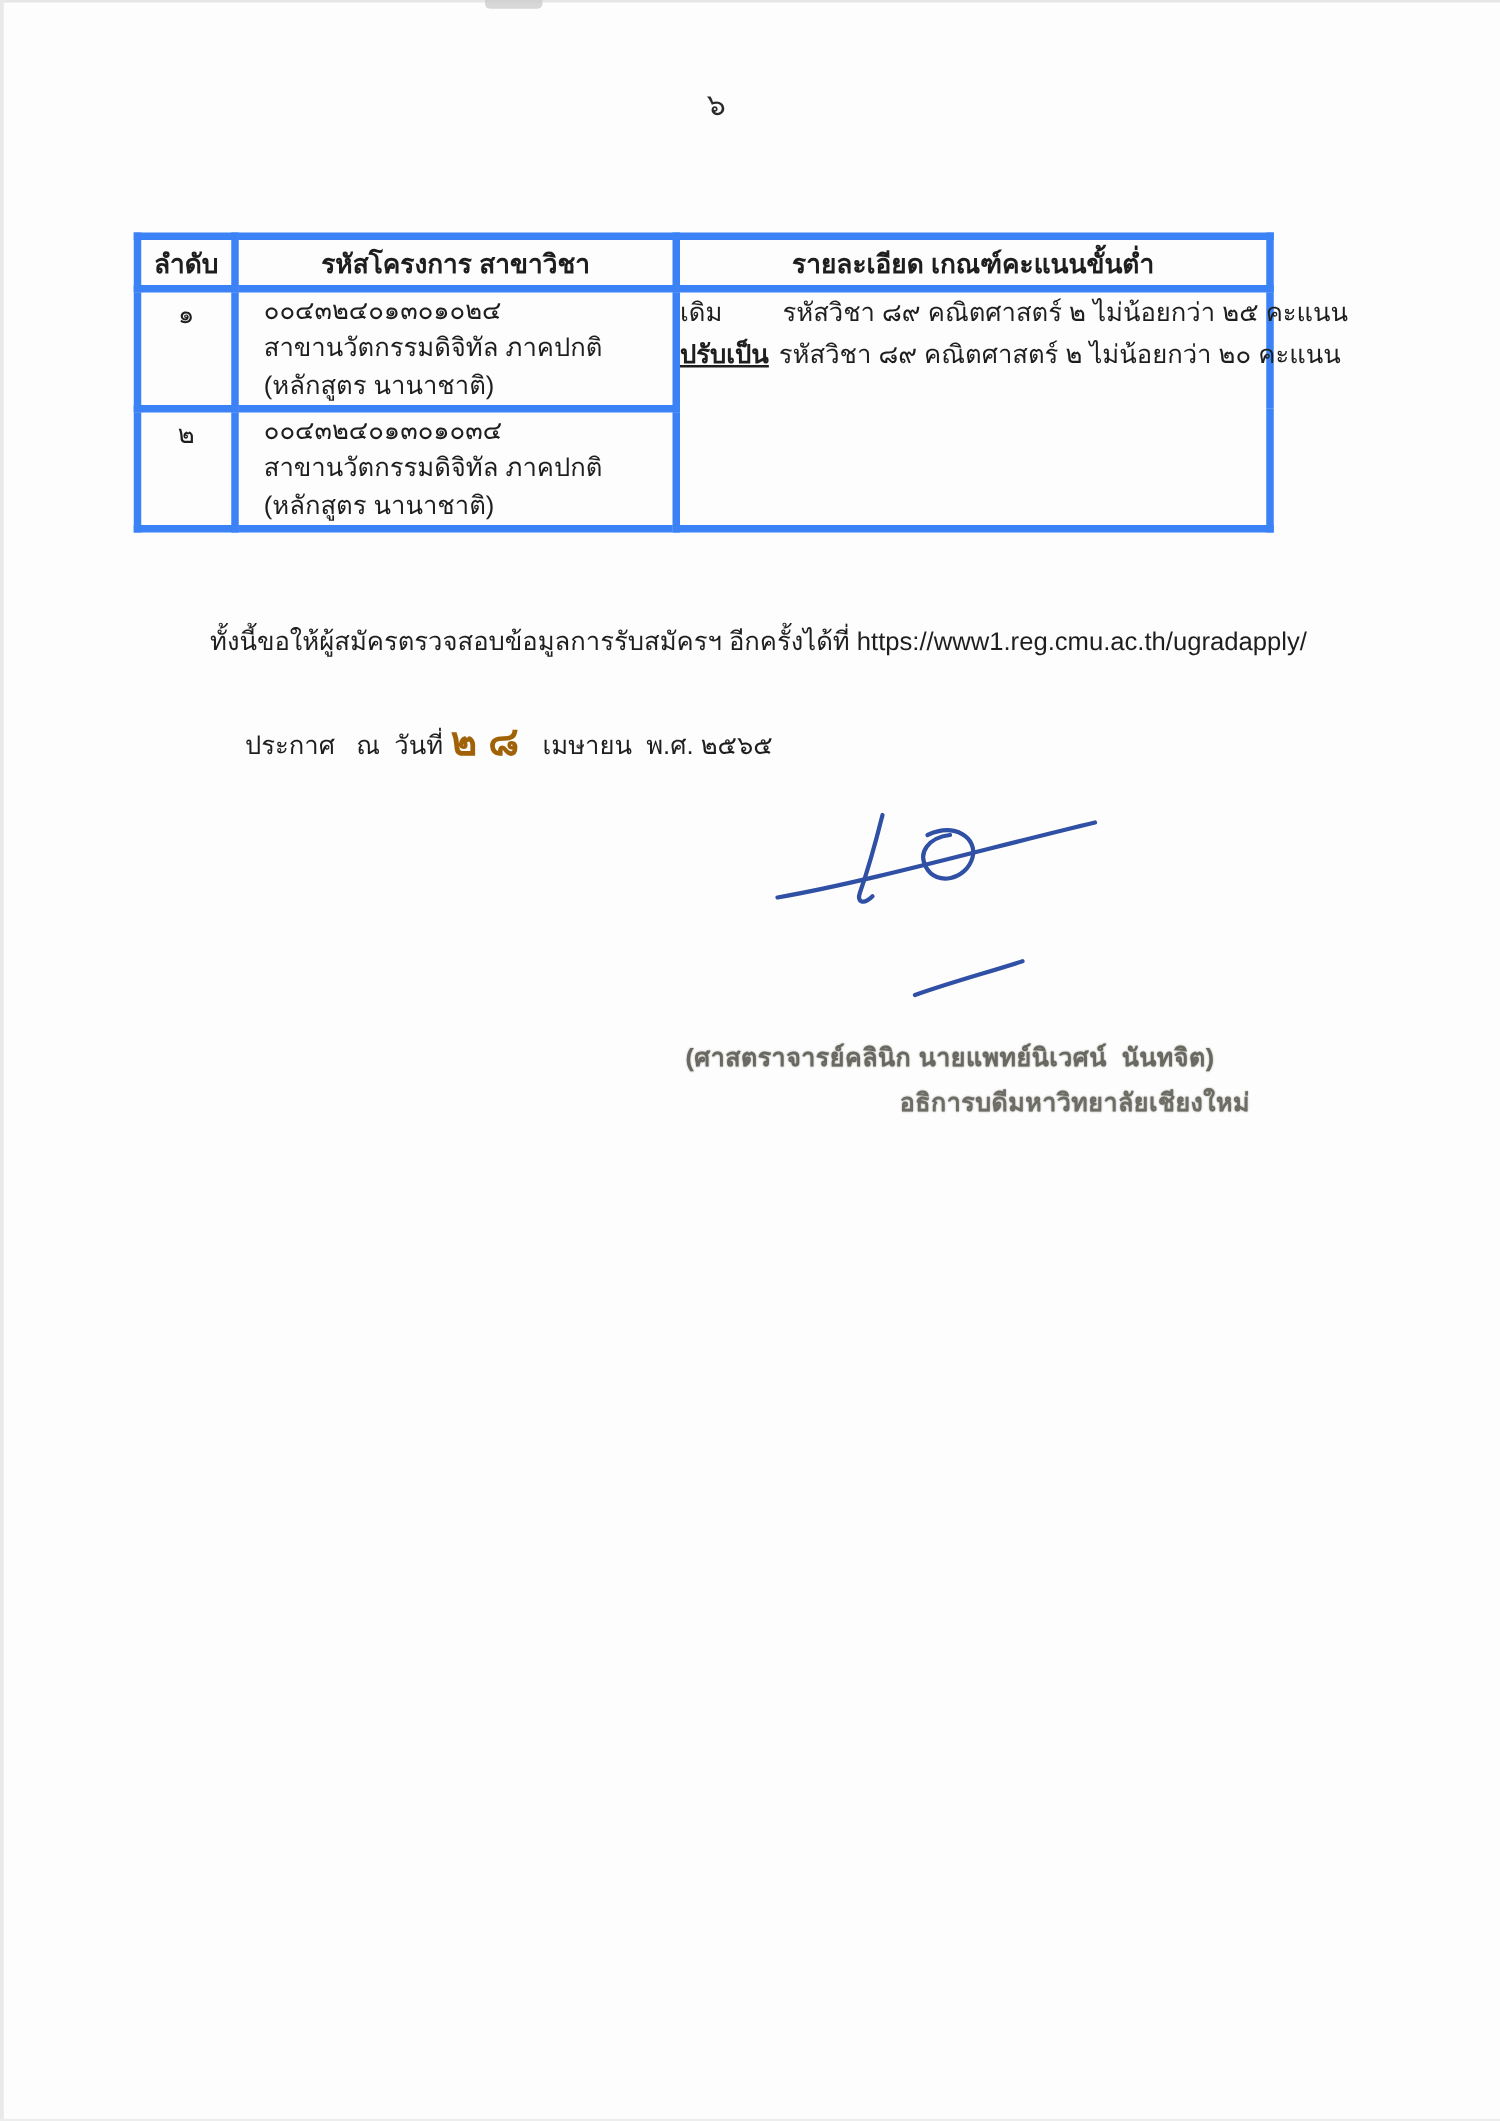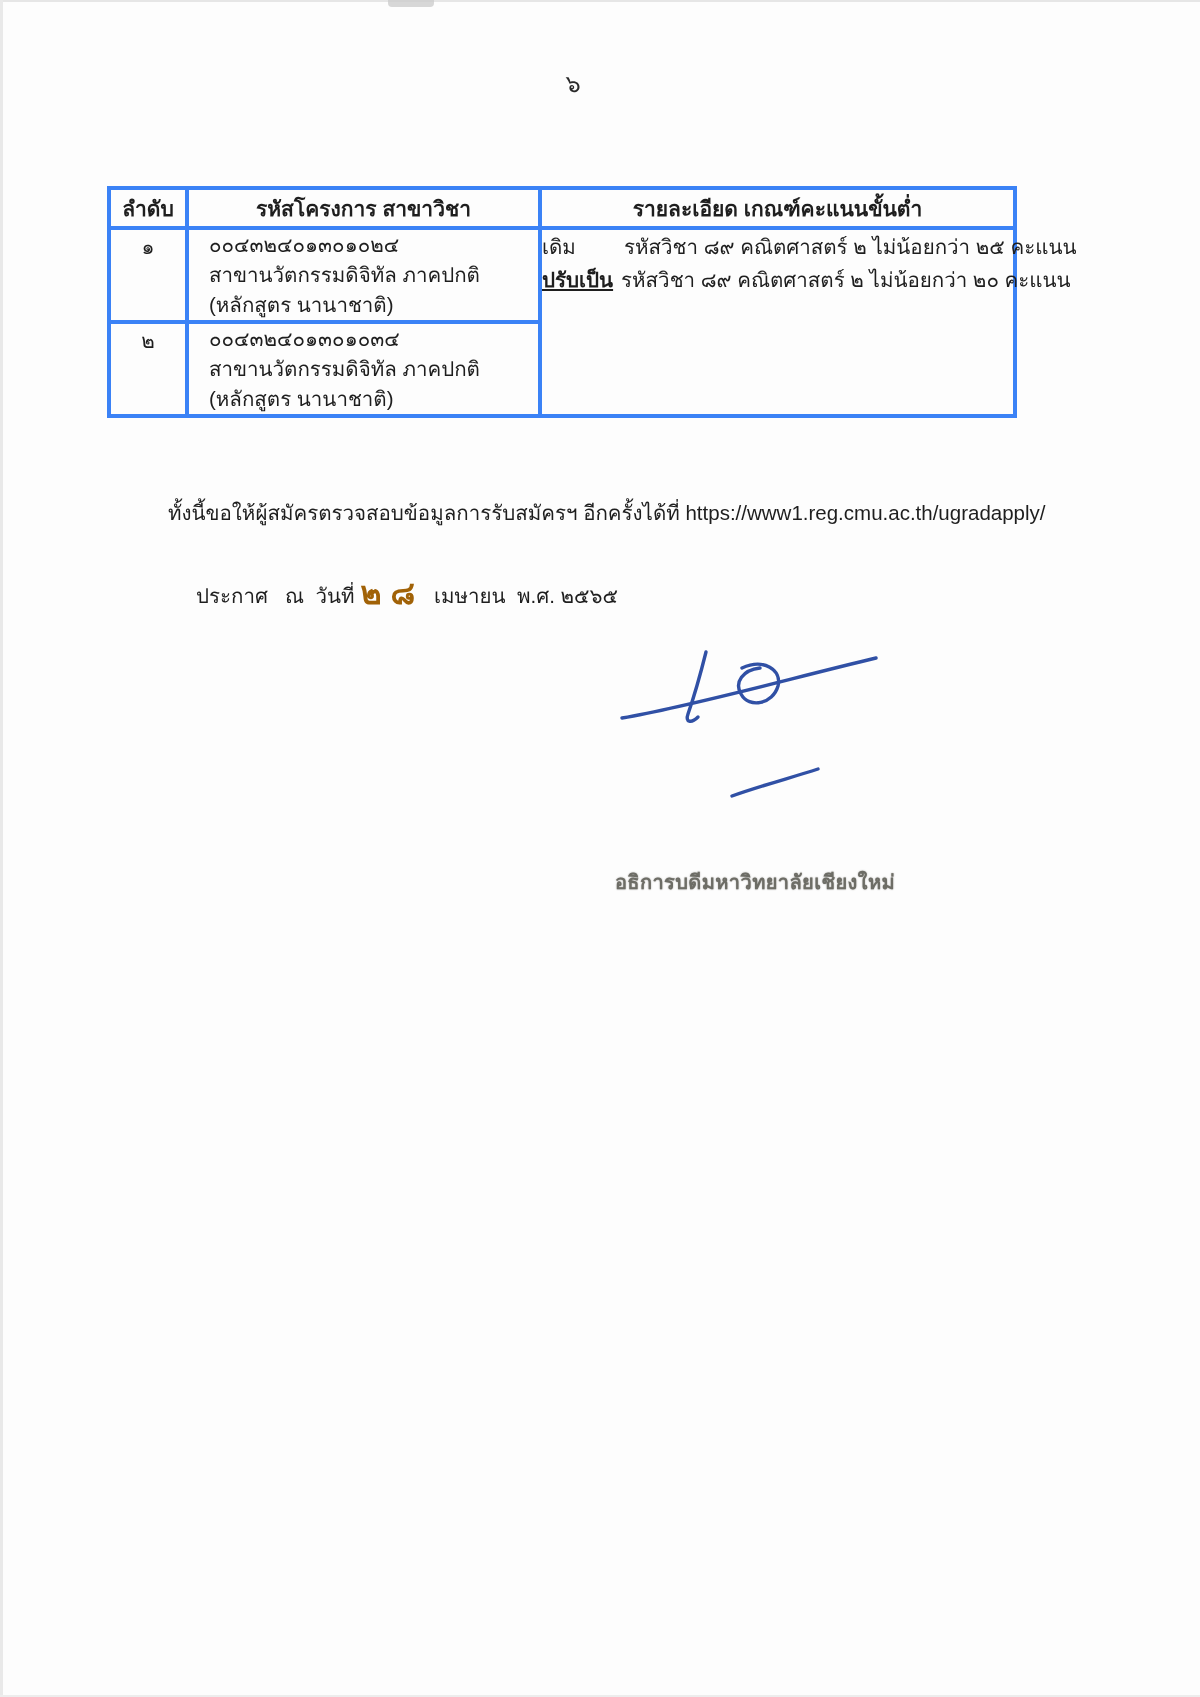--- a/index.html
+++ b/index.html
@@ -25,21 +25,21 @@
   .faculty-line{
     position:absolute;left:112px;top:150px;
     font-size:21px;font-weight:bold;white-space:pre;
   }
   .doc-table{
     position:absolute;left:107px;top:186px;width:906px;
     border-collapse:collapse;table-layout:fixed;
     font-size:20.5px;
   }
   .doc-table th,.doc-table td{
-    border:4px solid #3b82f6;
+    border:6px solid #3b82f6;
     padding:0;
     vertical-align:top;
   }
   .doc-table th{
     font-weight:bold;text-align:center;
     height:36px;vertical-align:middle;font-size:21px;
   }
   .cell-no{text-align:center;padding-top:12px;}
   .cell-program{padding:7px 12px 6px 14px;line-height:30px;}
   .cell-program div{white-space:pre;padding-left:20px;}
@@ -67,21 +67,21 @@
 
   .sig-name{
     position:absolute;left:510px;top:830px;width:500px;
     text-align:center;font-size:20px;font-weight:700;
     color:#55544c;opacity:.88;letter-spacing:.4px;
     text-shadow:0 0 1.5px rgba(85,84,76,.75);
     white-space:pre;
   }
   .sig-title{
     position:absolute;left:510px;top:866px;width:490px;
-    text-align:center;font-size:20px;font-weight:700;
+    text-align:right;font-size:20px;font-weight:700;
     color:#55544c;opacity:.85;letter-spacing:.4px;
     text-shadow:0 0 1.5px rgba(85,84,76,.75);
   }
 </style>
 </head>
 <body>
 
 <div class="page">
 
   <div class="edge-top"></div>
@@ -135,15 +135,16 @@
 
   <svg class="signature-svg" width="280" height="170" viewBox="0 0 280 170">
     <g fill="none" stroke="#3050a5" stroke-width="3.4" stroke-linecap="round">
       <path d="M 10 82 C 80 70, 180 42, 264 22"></path>
       <path d="M 94 16 C 89 36, 83 58, 76 78 C 73 86, 79 88, 86 81"></path>
       <path d="M 130 32 C 152 22, 170 34, 166 50 C 161 68, 137 73, 129 58 C 122 46, 131 34, 148 32"></path>
       <path d="M 120 160 C 148 150, 178 142, 206 133"></path>
     </g>
   </svg>
 
+  <div class="sig-name">(ศาสตราจารย์คลินิก นายแพทย์นิเวศน์  นันทจิต)</div>
   <div class="sig-title">อธิการบดีมหาวิทยาลัยเชียงใหม่</div>
 
 </div>
 
 </body></html>

